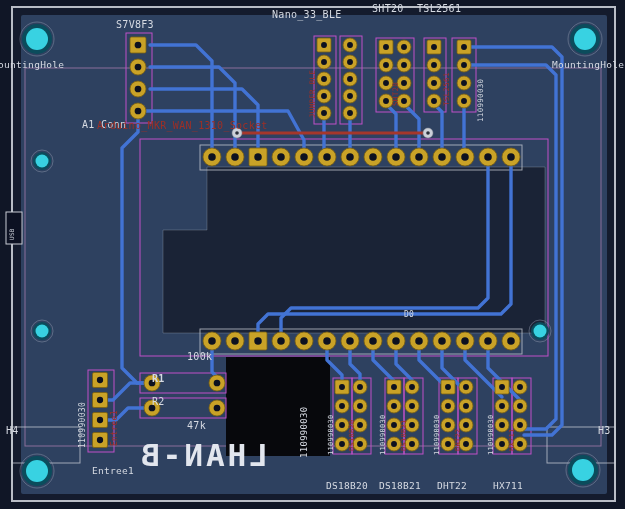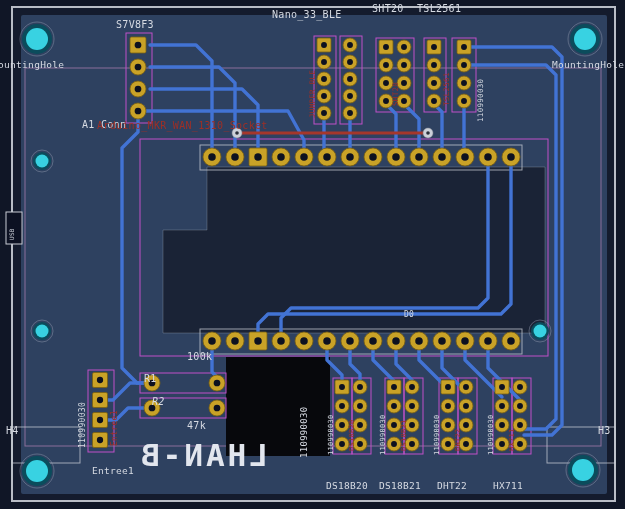--- a/index.html
+++ b/index.html
@@ -329,22 +329,22 @@
 
   <div class="t red v s75" style="left:309px; top:118px;">JUMPER_BLE</div>
   <div class="t red v s75" style="left:392px; top:106px;">SHT20</div>
   <div class="t red v s75" style="left:443px; top:106px;">TSL2561</div>
   <div class="t v s75" style="left:477px; top:122px;">110990030</div>
 
   <div class="t s8" style="left:384px; top:311px;padding-left:20px;">D0</div>
   <div class="t v s6" style="left:9px; top:240px;">USB</div>
 
   <div class="t" style="left:187px; top:352px;">100k</div>
-  <div class="t" style="left:144px; top:374px;">R1</div>
-  <div class="t" style="left:152px; top:397px;font-style:italic;">R2</div>
+  <div class="t" style="left:152px; top:374px;font-weight:bold;">R1</div>
+  <div class="t" style="left:152px; top:397px;">R2</div>
   <div class="t" style="left:187px; top:421px;">47k</div>
 
   <div class="t v s8" style="left:79px; top:448px;">110990030</div>
   <div class="t red v s8" style="left:111px; top:446px;">Entree1</div>
   <div class="t s95" style="left:92px; top:466px;">Entree1</div>
 
   <div class="t" style="left:6px; top:426px;">H4</div>
   <div class="t" style="left:598px; top:426px;text-align:center;">H3</div>
 
   <div class="t v s9" style="left:300px; top:458px;">110990030</div>

